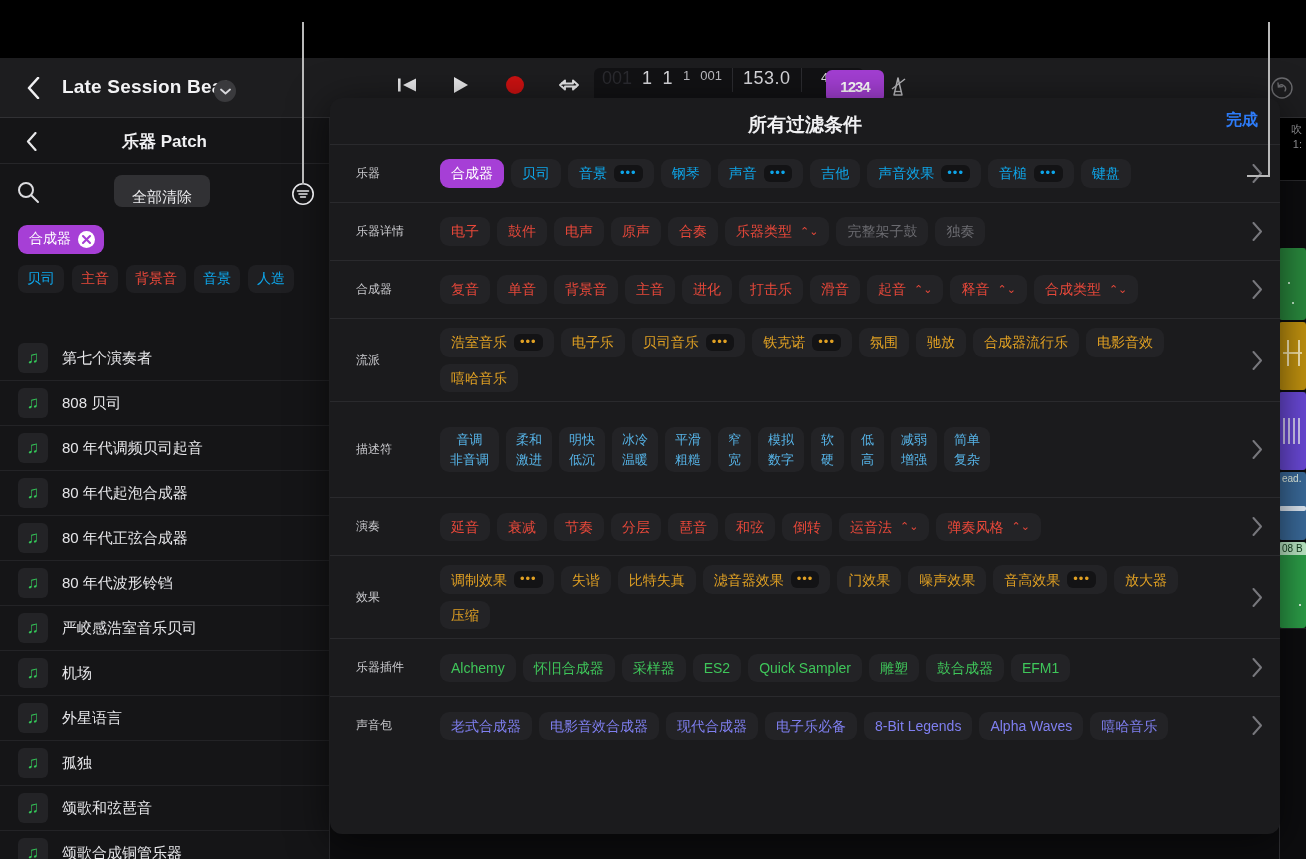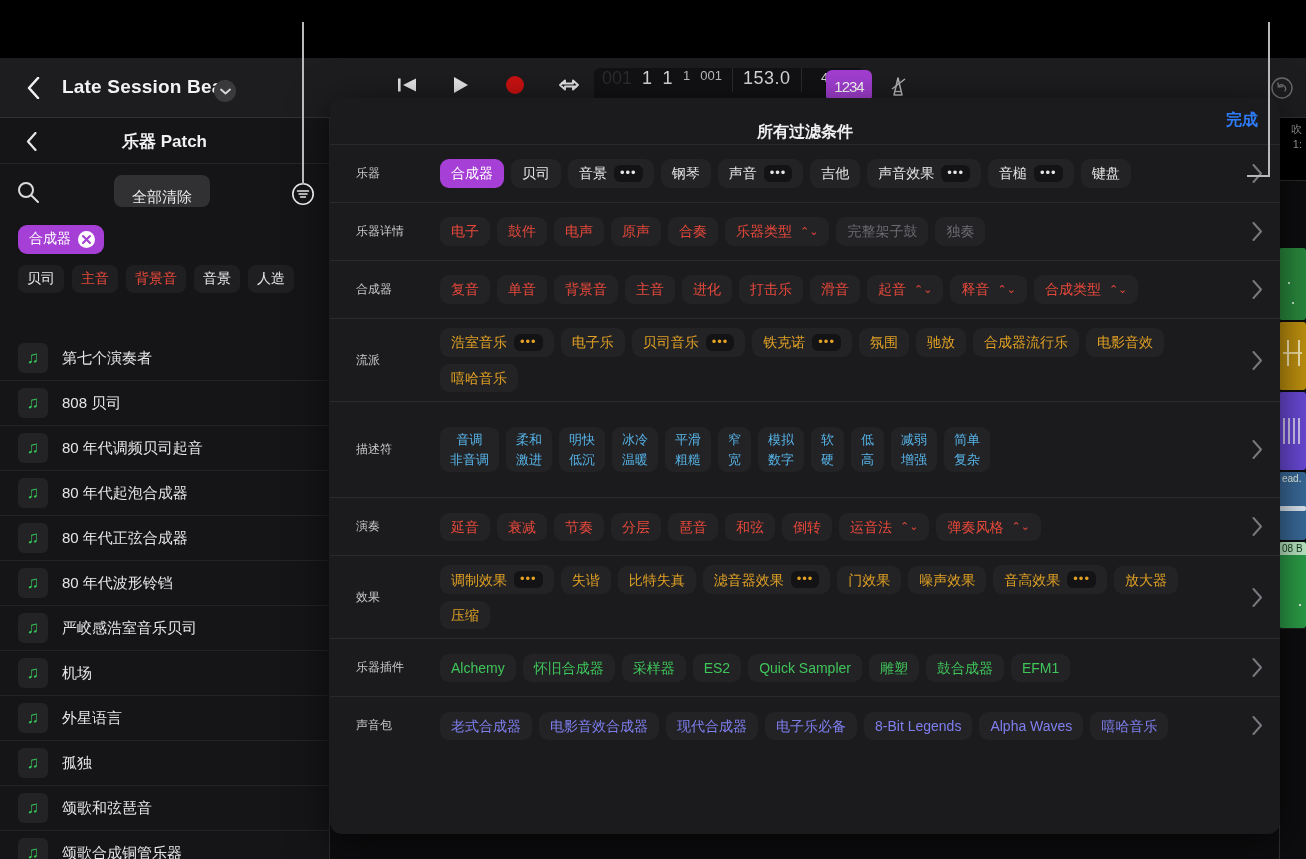--- a/index.html
+++ b/index.html
@@ -26,22 +26,22 @@
   .transport { position: absolute; left: 392px; top: 70px; display: flex; align-items: center; gap: 24px; }
   .tbtn { width: 30px; height: 30px; display:flex; align-items:center; justify-content:center; }
   .lcd { position: absolute; left: 594px; top: 68px; height: 36px; display:flex; align-items:flex-start;
          background: #121214; border-radius: 6px; padding: 0 8px; gap: 10px; }
   .lcd-seg { color: #d8d8dc; font-size: 18px; letter-spacing: .5px; font-family:"Liberation Sans", sans-serif; }
   .lcd-sm { font-size: 13px; color: #bdbdc2; }
   .lcd-div { width:1px; height:24px; background:#2c2c30; }
   .lcd-ghost { color:#2b2b30; font-size:18px; }
   .lcd-sig { position:relative; width:44px; text-align:center; }
   .lcd-sig .num { font-size: 13px; color:#d8d8dc; }
-  .count-btn { position:absolute; left:826px; top:70px; width:46px; height:32px; border-radius:6px;
-     background:#a43fd4; display:flex; align-items:center; justify-content:center; color:#fff; }
+  .count-btn { position:absolute; left:826px; top:70px; width:58px; height:32px; border-radius:6px;
+     background:#a43fd4; display:flex; align-items:center; justify-content:center; color:#fff;font-weight:bold; }
   .count-btn span { font-size: 15px; letter-spacing:-1px; }
   .metro { position:absolute; left:884px; top:72px; width:28px; height:28px; display:flex; align-items:center; justify-content:center; }
 
   .undo-ic { position:absolute; right: 12px; top: 76px; width:24px;height:24px; opacity:.62; }
 
   .right-readout { position:absolute; right: 4px; top: 122px; text-align:right; color:#9b9b9f; font-size:11px; line-height:15px; }
 
   
   .lanes { position:absolute; left: 0; top: 180px; right:0; bottom:0; background:#0d0d0f; }
   .region { position:absolute; right:0; border-radius:3px; overflow:hidden; }
@@ -68,39 +68,39 @@
   .sb-item { display:flex; align-items:center; gap:14px; height:45px; padding-left:18px;
      border-bottom:1px solid #232326; }
   .sb-ic { width:30px;height:30px;border-radius:6px; background:#232326; display:flex;align-items:center;justify-content:center;
      color:#34c759; font-size:17px; }
   .sb-lb { font-size:15px; color:#e6e6e9; }
 
   
   .panel { position:absolute; left:330px; top:98px; width:950px; height:736px;
      background:#1b1b1d; border-radius:12px; box-shadow: 0 8px 40px rgba(0,0,0,.6); overflow:hidden; }
   .panel-head { position:relative; height:46px; }
-  .panel-title { position:absolute; left:0; right:0; top:24px; text-align:center; font-size:16px; font-weight:700; color:#f0f0f2; }
+  .panel-title { position:absolute; left:0; right:0; top:14px; text-align:center; font-size:19px; font-weight:700; color:#f0f0f2; }
   .panel-done { position:absolute; right:22px; top:12px; font-size:16px; font-weight:700; color:#2d7bf7; }
 
   .frow { position:relative; display:flex; align-items:center; border-top:1px solid #2a2a2d; min-height:58px; }
   .frow:first-of-type { border-top:none; }
   .frow-lbl { width:110px; padding-left:26px; font-size:12px; color:#c9c9cd; flex:none; }
   .frow-pills { flex:1; display:flex; flex-wrap:wrap; align-items:center; gap:7px; padding:9px 0; }
   .frow-chev { width:46px; flex:none; display:flex; align-items:center; justify-content:center; color:#77777c; }
 
   .pill { background:#232326; border-radius:9px; padding:6px 11px; font-size:14px; display:inline-flex;
           align-items:center; gap:7px; white-space:nowrap; line-height:1.15; }
   .pill.sel { background:#a63fd6; color:#fff !important; }
   .pill.dim { color:#6b6b70 !important; }
   .pill .dots { background:#131315; border-radius:6px; padding:1px 6px 3px; font-size:13px; letter-spacing:1px; color:inherit; line-height:1; }
   .pill .arr { font-size:11px; margin-left:1px; }
   .pill-dual { background:#232326; border-radius:9px; padding:5px 10px; display:inline-flex;
      flex-direction:column; align-items:center; gap:4px; font-size:13px; white-space:nowrap; line-height:1.2; }
 
-  .c-purple { color:#e5e5e5; }
+  .c-purple { color:#0ea5e9; }
   .c-red    { color:#e8483a; }
   .c-orange { color:#e0a023; }
   .c-blue   { color:#56b4e8; }
   .c-green  { color:#3fc65a; }
   .c-indigo { color:#7f7ff0; }
 
   
   .ann { position:absolute; background:#b9b9b9; z-index:50; }
 </style>
 </head>

